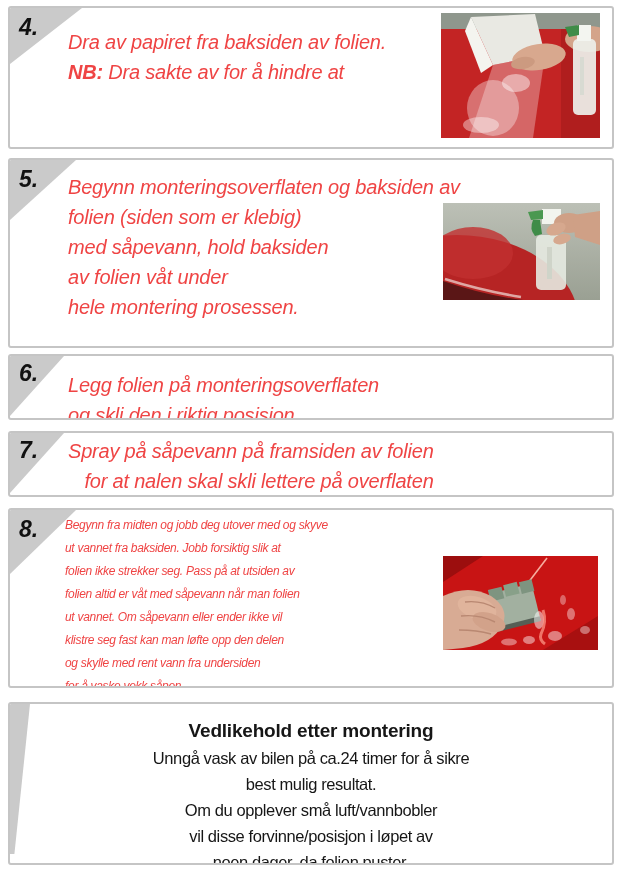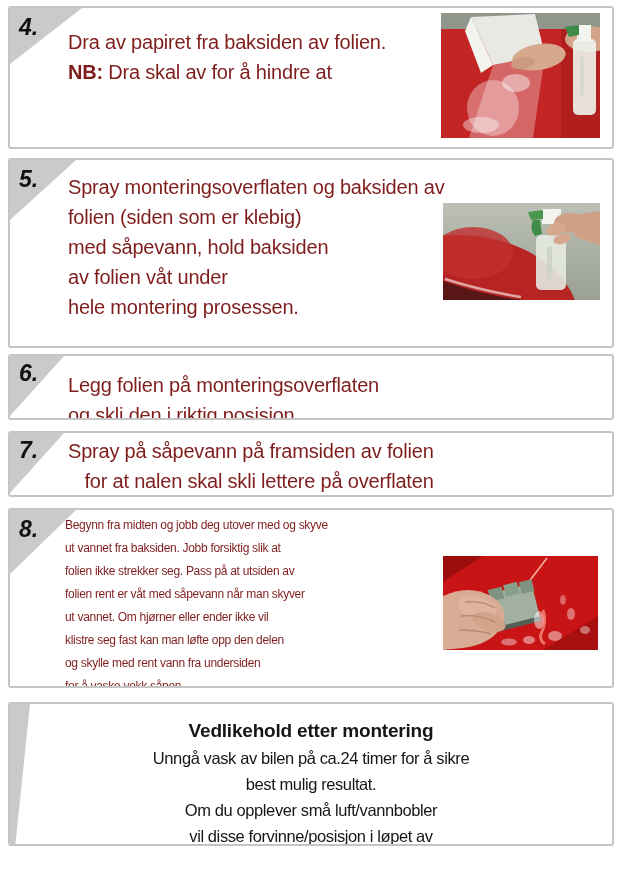--- a/index.html
+++ b/index.html
@@ -11,38 +11,38 @@
   .box{
     position:absolute;left:8px;width:606px;background:#ffffff;
     border:2px solid #c5c5c5;border-radius:3px;box-sizing:border-box;
     overflow:hidden;
   }
   #box4{top:6px;height:143px;}
   #box5{top:158px;height:190px;}
   #box6{top:354px;height:66px;}
   #box7{top:431px;height:66px;}
   #box8{top:508px;height:180px;}
-  #box9{top:702px;height:144px;padding-left:16px;}
+  #box9{top:702px;height:163px;padding-left:16px;}
 
   .corner{position:absolute;top:0;left:0;background:#cacaca;clip-path:polygon(0 0,100% 0,0 100%);}
   #box4 .corner{width:72px;height:56px;}
   #box5 .corner{width:66px;height:60px;}
   #box6 .corner,#box7 .corner{width:54px;height:60px;}
   #box8 .corner{width:66px;height:64px;}
   #box9 .wedge{
     position:absolute;top:0;left:0;width:20px;height:150px;background:#cacaca;
     clip-path:polygon(0 0,100% 0,22% 100%,0 100%);
   }
   .num{
     position:absolute;top:7px;left:9px;font-size:23px;line-height:24px;
     font-style:italic;font-weight:bold;color:#111;
   }
   #box6 .num,#box7 .num{top:5px;}
 
-  .steptext{position:absolute;left:58px;font-size:20px;line-height:30px;letter-spacing:-0.2px;color:#7f1d1d;}
+  .steptext{position:absolute;left:58px;font-size:20px;line-height:30px;letter-spacing:-0.2px;color:#ef4444;font-style:italic;}
   #box4 .steptext{top:19px;}
   #box5 .steptext{top:12px;}
   #box6 .steptext{top:3px;margin-top:11px;}
   #box7 .steptext{top:3px;text-align:right;}
   #box8 .steptext{left:55px;top:4px;font-size:12px;line-height:23px;letter-spacing:-0.3px;}
   .steptext b{font-weight:bold;text-align:right;}
 
   .maint{
     position:absolute;left:0;top:13px;width:100%;text-align:center;
     font-size:16.5px;line-height:26px;letter-spacing:-0.4px;
@@ -55,21 +55,21 @@
   #photo8{left:433px;top:46px;width:155px;height:94px;}
 </style>
 </head>
 <body>
 
 <div class="box" id="box4">
   <div class="corner"></div>
   <div class="num">4.</div>
   <div class="steptext">
     <div>Dra av papiret fra baksiden av folien.</div>
-    <div><b>NB:</b><span> Dra skal av for å hindre at</span></div>
+    <div><b>NB:</b><span> Dra sakte av for å hindre at</span></div>
   </div>
   <svg class="photo" id="photo4" viewBox="0 0 159 125">
     <rect x="0" y="0" width="159" height="125" fill="#8f978d"></rect>
     <rect x="0" y="16" width="159" height="109" fill="#c32424"></rect>
     <rect x="120" y="16" width="39" height="109" fill="#b01e1e"></rect>
     <path d="M52,52 L104,42 L92,125 L28,125 Z" fill="#ffffff" opacity="0.30"></path>
     <ellipse cx="52" cy="95" rx="26" ry="28" fill="#ffffff" opacity="0.35"></ellipse>
     <ellipse cx="75" cy="70" rx="14" ry="9" fill="#ffffff" opacity="0.45"></ellipse>
     <ellipse cx="40" cy="112" rx="18" ry="8" fill="#ffffff" opacity="0.40"></ellipse>
     <path d="M30,4 L94,1 L104,42 L52,52 Z" fill="#e9e9e3"></path>
@@ -81,21 +81,21 @@
     <rect x="136" y="12" width="14" height="16" fill="#f3f5f0"></rect>
     <path d="M124,14 L138,12 L138,22 L128,24 Z" fill="#3f8c48"></path>
     <rect x="139" y="44" width="4" height="38" fill="#d8dad2"></rect>
   </svg>
 </div>
 
 <div class="box" id="box5">
   <div class="corner"></div>
   <div class="num">5.</div>
   <div class="steptext">
-    <div>Spray monteringsoverflaten og baksiden av</div>
+    <div>Begynn monteringsoverflaten og baksiden av</div>
     <div>folien (siden som er klebig)</div>
     <div>med såpevann, hold baksiden</div>
     <div>av folien våt under</div>
     <div>hele montering prosessen.</div>
   </div>
   <svg class="photo" id="photo5" viewBox="0 0 157 97">
     <defs>
       <linearGradient id="bg5" x1="0" y1="0" x2="0" y2="1">
         <stop offset="0" stop-color="#bcc0b6"></stop>
           <stop offset="1" stop-color="#9aa093"></stop>
@@ -136,22 +136,22 @@
   </div>
 </div>
 
 <div class="box" id="box8">
   <div class="corner"></div>
   <div class="num">8.</div>
   <div class="steptext">
     <div>Begynn fra midten og jobb deg utover med og skyve</div>
     <div>ut vannet fra baksiden. Jobb forsiktig slik at</div>
     <div>folien ikke strekker seg. Pass på at utsiden av</div>
-    <div>folien rent er våt med såpevann når man skyver</div>
-    <div>ut vannet.  Om hjørner eller ender ikke vil</div>
+    <div>folien altid er våt med såpevann når man folien</div>
+    <div>ut vannet.  Om såpevann eller ender ikke vil</div>
     <div>klistre seg fast kan man løfte opp den delen</div>
     <div>og skylle med rent vann fra undersiden</div>
     <div>for å vaske vekk såpen.</div>
   </div>
   <svg class="photo" id="photo8" viewBox="0 0 155 94">
     <rect x="0" y="0" width="155" height="94" fill="#c81414"></rect>
     <path d="M0,0 L40,0 L0,26 Z" fill="#9c0e0e"></path>
     <path d="M155,60 L155,94 L100,94 Z" fill="#a81010"></path>
     <line x1="104" y1="2" x2="72" y2="44" stroke="#ffc8b8" stroke-width="1.6" opacity="0.85"></line>
     <g transform="rotate(-14 72 52)">

